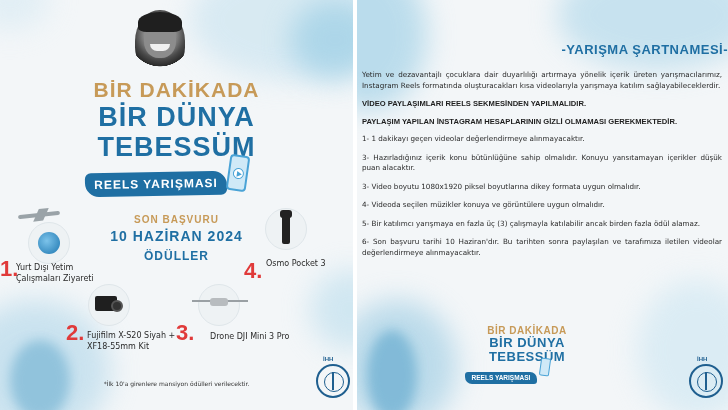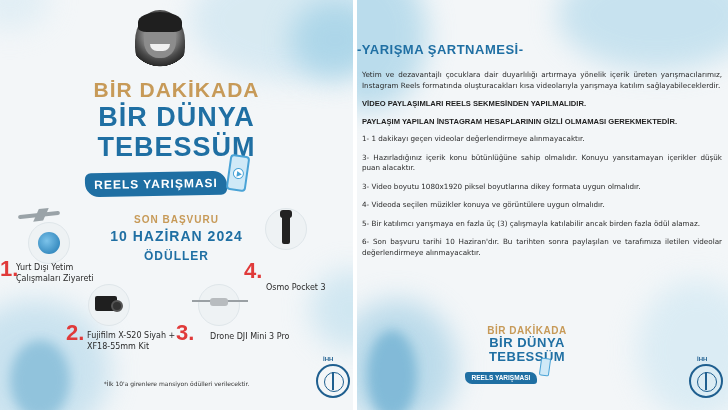--- a/index.html
+++ b/index.html
@@ -136,21 +136,21 @@
   }
   .ihh-logo::after {
     content: ""; position: absolute; left: 14px; top: 6px; width: 1.5px; height: 18px; background: #1f5f8f;
   }
   .ihh-text {
     position: absolute; font-family: "Liberation Sans", sans-serif; font-weight: bold; font-size: 6px; color: #1f5f8f;
   }
 
   
   .r-title {
-    position: absolute; left: 0; width: 371px; top: 42px; text-align: left;
+    position: absolute; left: 0; width: 371px; top: 42px; text-align: right;
     font-family: "Liberation Sans", sans-serif; font-weight: bold; font-size: 13px; color: #1f6fa3;
     letter-spacing: .5px;
   }
   .r-body {
     position: absolute; left: 5px; width: 360px; top: 70px;
     font-family: "DejaVu Sans", sans-serif; font-size: 7.2px; color: #2a2a2a; line-height: 10.5px;
     text-align: justify;
   }
   .r-body p { margin-bottom: 8px; }
   .r-body .caps { font-family: "Liberation Sans", sans-serif; font-weight: bold; font-size: 7.6px; color: #1e1e1e; margin-bottom: 7px; }
@@ -208,21 +208,21 @@
       <div>Yurt Dışı Yetim</div>
       <div>Çalışmaları Ziyareti</div>
     </div>
   </div>
 
   <div>
     <div class="prize-img" style="left:265px; top:208px;"></div>
     <div class="osmo-head"></div>
     <div class="osmo"></div>
     <div class="prize-num" style="left:244px; top:258px;">4.</div>
-    <div class="prize-text" style="left:266px; top:282px;">
+    <div class="prize-text" style="left:266px; top:258px;">
       <div>Osmo Pocket 3</div>
     </div>
   </div>
 
   <div>
     <div class="prize-img" style="left:88px; top:284px;"></div>
     <div class="camera-body"></div>
     <div class="camera-lens"></div>
     <div class="prize-num" style="left:66px; top:320px;">2.</div>
     <div class="prize-text" style="left:87px; top:330px;">

